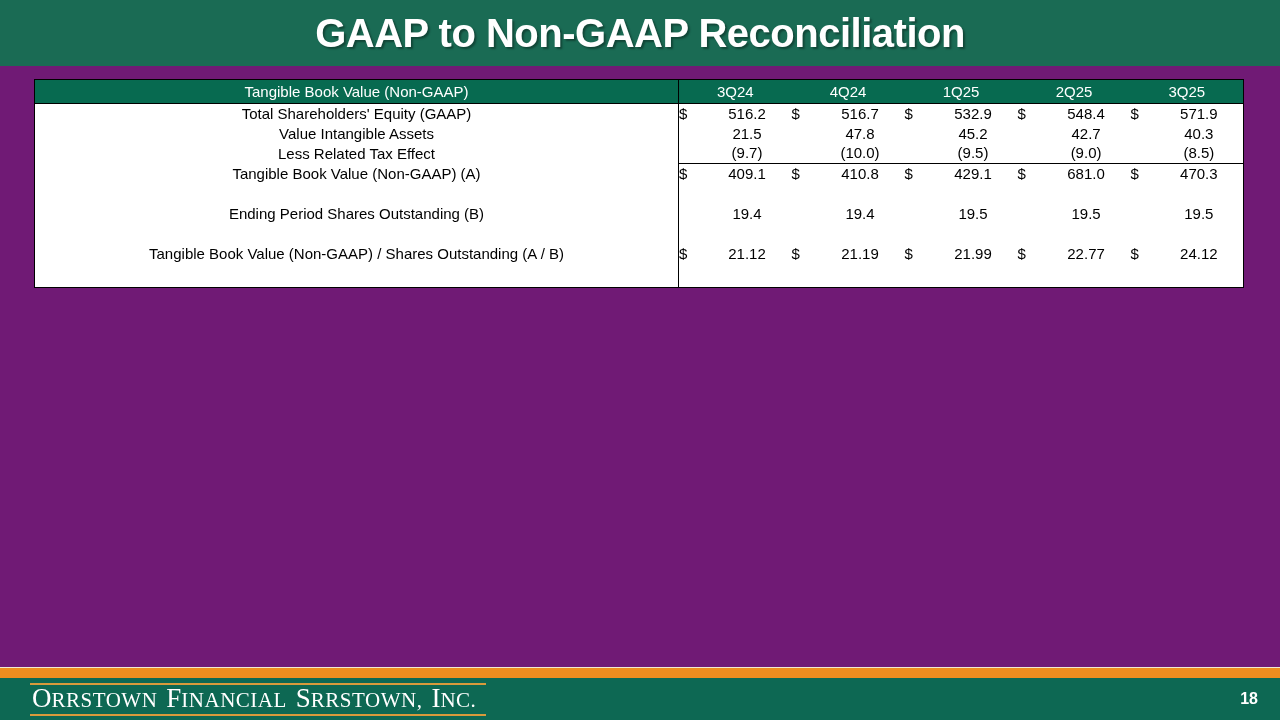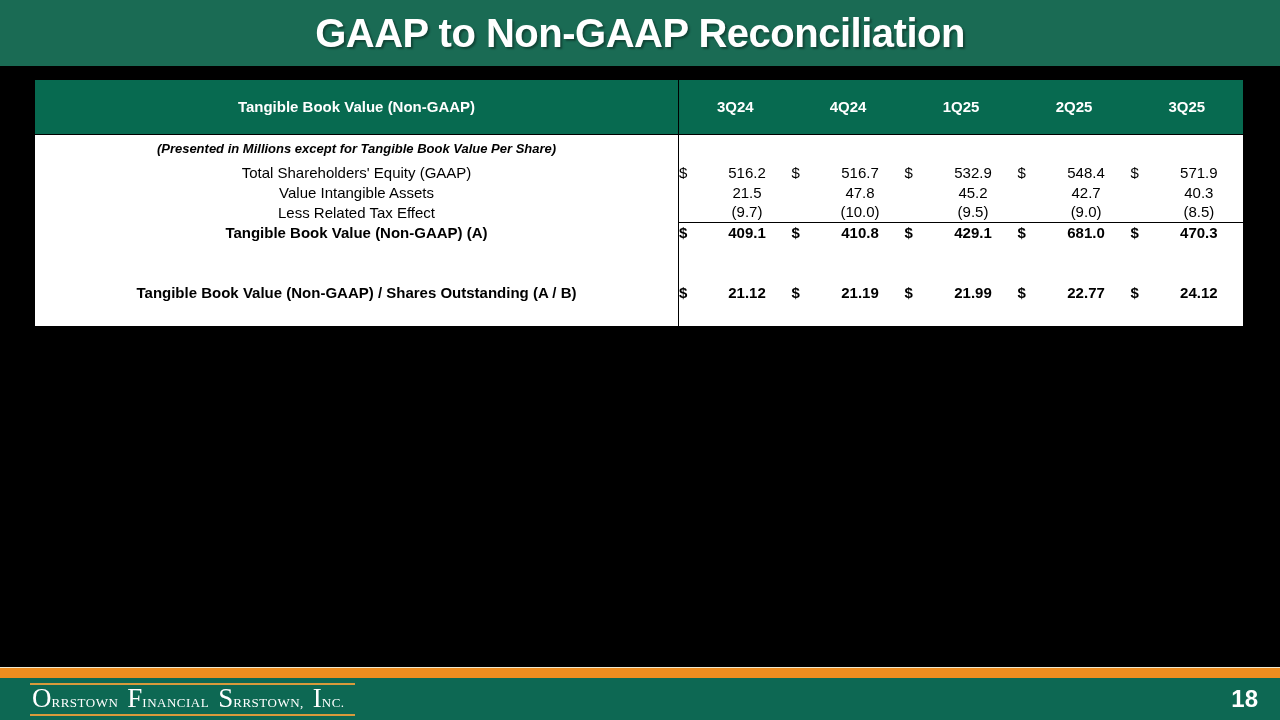--- a/index.html
+++ b/index.html
@@ -5,60 +5,60 @@
   :root{
     --green-title:#1a6b54;
     --green-header:#076a50;
     --green-footer:#0d6853;
     --orange:#ee8d1f;
     --gold:#d89a3b;
   }
   *{margin:0;padding:0;box-sizing:border-box}
   html,body{width:1280px;height:720px}
   body{font-family:"Liberation Sans",sans-serif;background:#fff}
-  .slide{position:relative;width:1280px;height:720px;background:#000000;overflow:hidden}
+  .slide{position:relative;width:1280px;height:720px;background:#701a75;overflow:hidden}
 
   
   .title-bar{position:absolute;top:0;left:0;width:100%;height:66px;
     background:var(--green-title);display:flex;align-items:center;justify-content:center}
   .title-bar h1{color:#fff;font-size:40px;font-weight:bold;letter-spacing:-0.5px;
     text-shadow:2px 2px 2px rgba(0,0,0,.35)}
 
   
   table.recon{position:absolute;left:34px;top:79px;width:1210px;
     border-collapse:collapse;table-layout:fixed;font-size:15px;color:#000;
     border:1px solid #000;line-height:1.05;background:#fff}
   table.recon th,table.recon td{padding:0;vertical-align:middle}
-  table.recon thead th{background:var(--green-header);color:#fff;font-weight:bold;
-    height:55px;border-bottom:1px solid #000;text-align:center}
+  table.recon thead th{background:var(--green-header);color:#fff;font-weight:normal;
+    height:24px;border-bottom:1px solid #000;text-align:center}
   th.lbl{padding-right:124px}
   td.label{text-align:center;padding-right:124px}
   td.usd{text-align:left;padding-left:8px}
   td.val{text-align:center;padding-right:6px}
   .div{border-left:1px solid #000}
   tr.data td{height:20px}
   tr.blank td{height:20px}
   tr.filler td{height:24px}
   tr.note td{height:28px;font-style:italic;font-weight:bold;font-size:13px}
-  tr.bold td{font-weight:bold}
+  tr.bold td{font-weight:normal}
   td.topline{border-top:1px solid #000}
 
   
   .footer-orange{position:absolute;left:0;top:667px;width:100%;height:11px;
     background:var(--orange);border-top:1px solid #f0ead2}
   .footer-bar{position:absolute;left:0;top:678px;width:100%;height:42px;
     background:var(--green-footer);display:flex;align-items:center;
     justify-content:space-between;padding:0 22px 0 30px}
   .logo{display:inline-flex;align-items:baseline;gap:9px;color:#fff;
     font-family:"Liberation Serif",serif;border-top:2px solid var(--gold);
     border-bottom:2px solid var(--gold);padding:0 10px 2px 2px}
   .logo .word{display:inline-flex;align-items:baseline}
   .logo .init{font-size:27px;line-height:1}
-  .logo .rest{font-size:13px;line-height:1;letter-spacing:.5px}
-  .page-number{color:#fff;font-size:24px;font-weight:bold}
+  .logo .rest{font-size:21px;line-height:1;letter-spacing:.5px}
+  .page-number{color:#fff;font-size:16px;font-weight:bold}
 </style>
 </head>
 <body>
 
 <div class="slide">
 
   <div class="title-bar">
     <h1>GAAP to Non-GAAP Reconciliation</h1>
   </div>
 
@@ -80,24 +80,20 @@
       <tr>
         <th class="lbl">Tangible Book Value (Non-GAAP)</th>
       <th colspan="2" class="div">3Q24</th>
           <th colspan="2">4Q24</th>
           <th colspan="2">1Q25</th>
           <th colspan="2">2Q25</th>
           <th colspan="2">3Q25</th>
         </tr>
     </thead>
     <tbody id="tbody">
-      <tr class="note">
-        <td class="label">(Presented in Millions except for Tangible Book Value Per Share)</td>
-        <td colspan="10" class="div"></td>
-      </tr>
     <tr class="data">
           <td class="label">Total Shareholders' Equity (GAAP)</td>
           <td class="usd div">$</td>
           <td class="val">516.2</td>
           <td class="usd">$</td>
           <td class="val">516.7</td>
           <td class="usd">$</td>
           <td class="val">532.9</td>
           <td class="usd">$</td>
           <td class="val">548.4</td>
@@ -140,20 +136,33 @@
           <td class="val topline">429.1</td>
           <td class="usd topline">$</td>
           <td class="val topline">681.0</td>
           <td class="usd topline">$</td>
           <td class="val topline">470.3</td>
         </tr>
         <tr class="blank">
           <td class="label"></td>
           <td colspan="10" class="div"></td>
         </tr>
+        <tr class="data bold">
+          <td class="label">Ending Period Shares Outstanding (B)</td>
+          <td class="usd div"></td>
+          <td class="val">19.4</td>
+          <td class="usd"></td>
+          <td class="val">19.4</td>
+          <td class="usd"></td>
+          <td class="val">19.5</td>
+          <td class="usd"></td>
+          <td class="val">19.5</td>
+          <td class="usd"></td>
+          <td class="val">19.5</td>
+        </tr>
         <tr class="blank">
           <td class="label"></td>
           <td colspan="10" class="div"></td>
         </tr>
         <tr class="data bold">
           <td class="label">Tangible Book Value (Non-GAAP) / Shares Outstanding (A / B)</td>
           <td class="usd div">$</td>
           <td class="val">21.12</td>
           <td class="usd">$</td>
           <td class="val">21.19</td>

